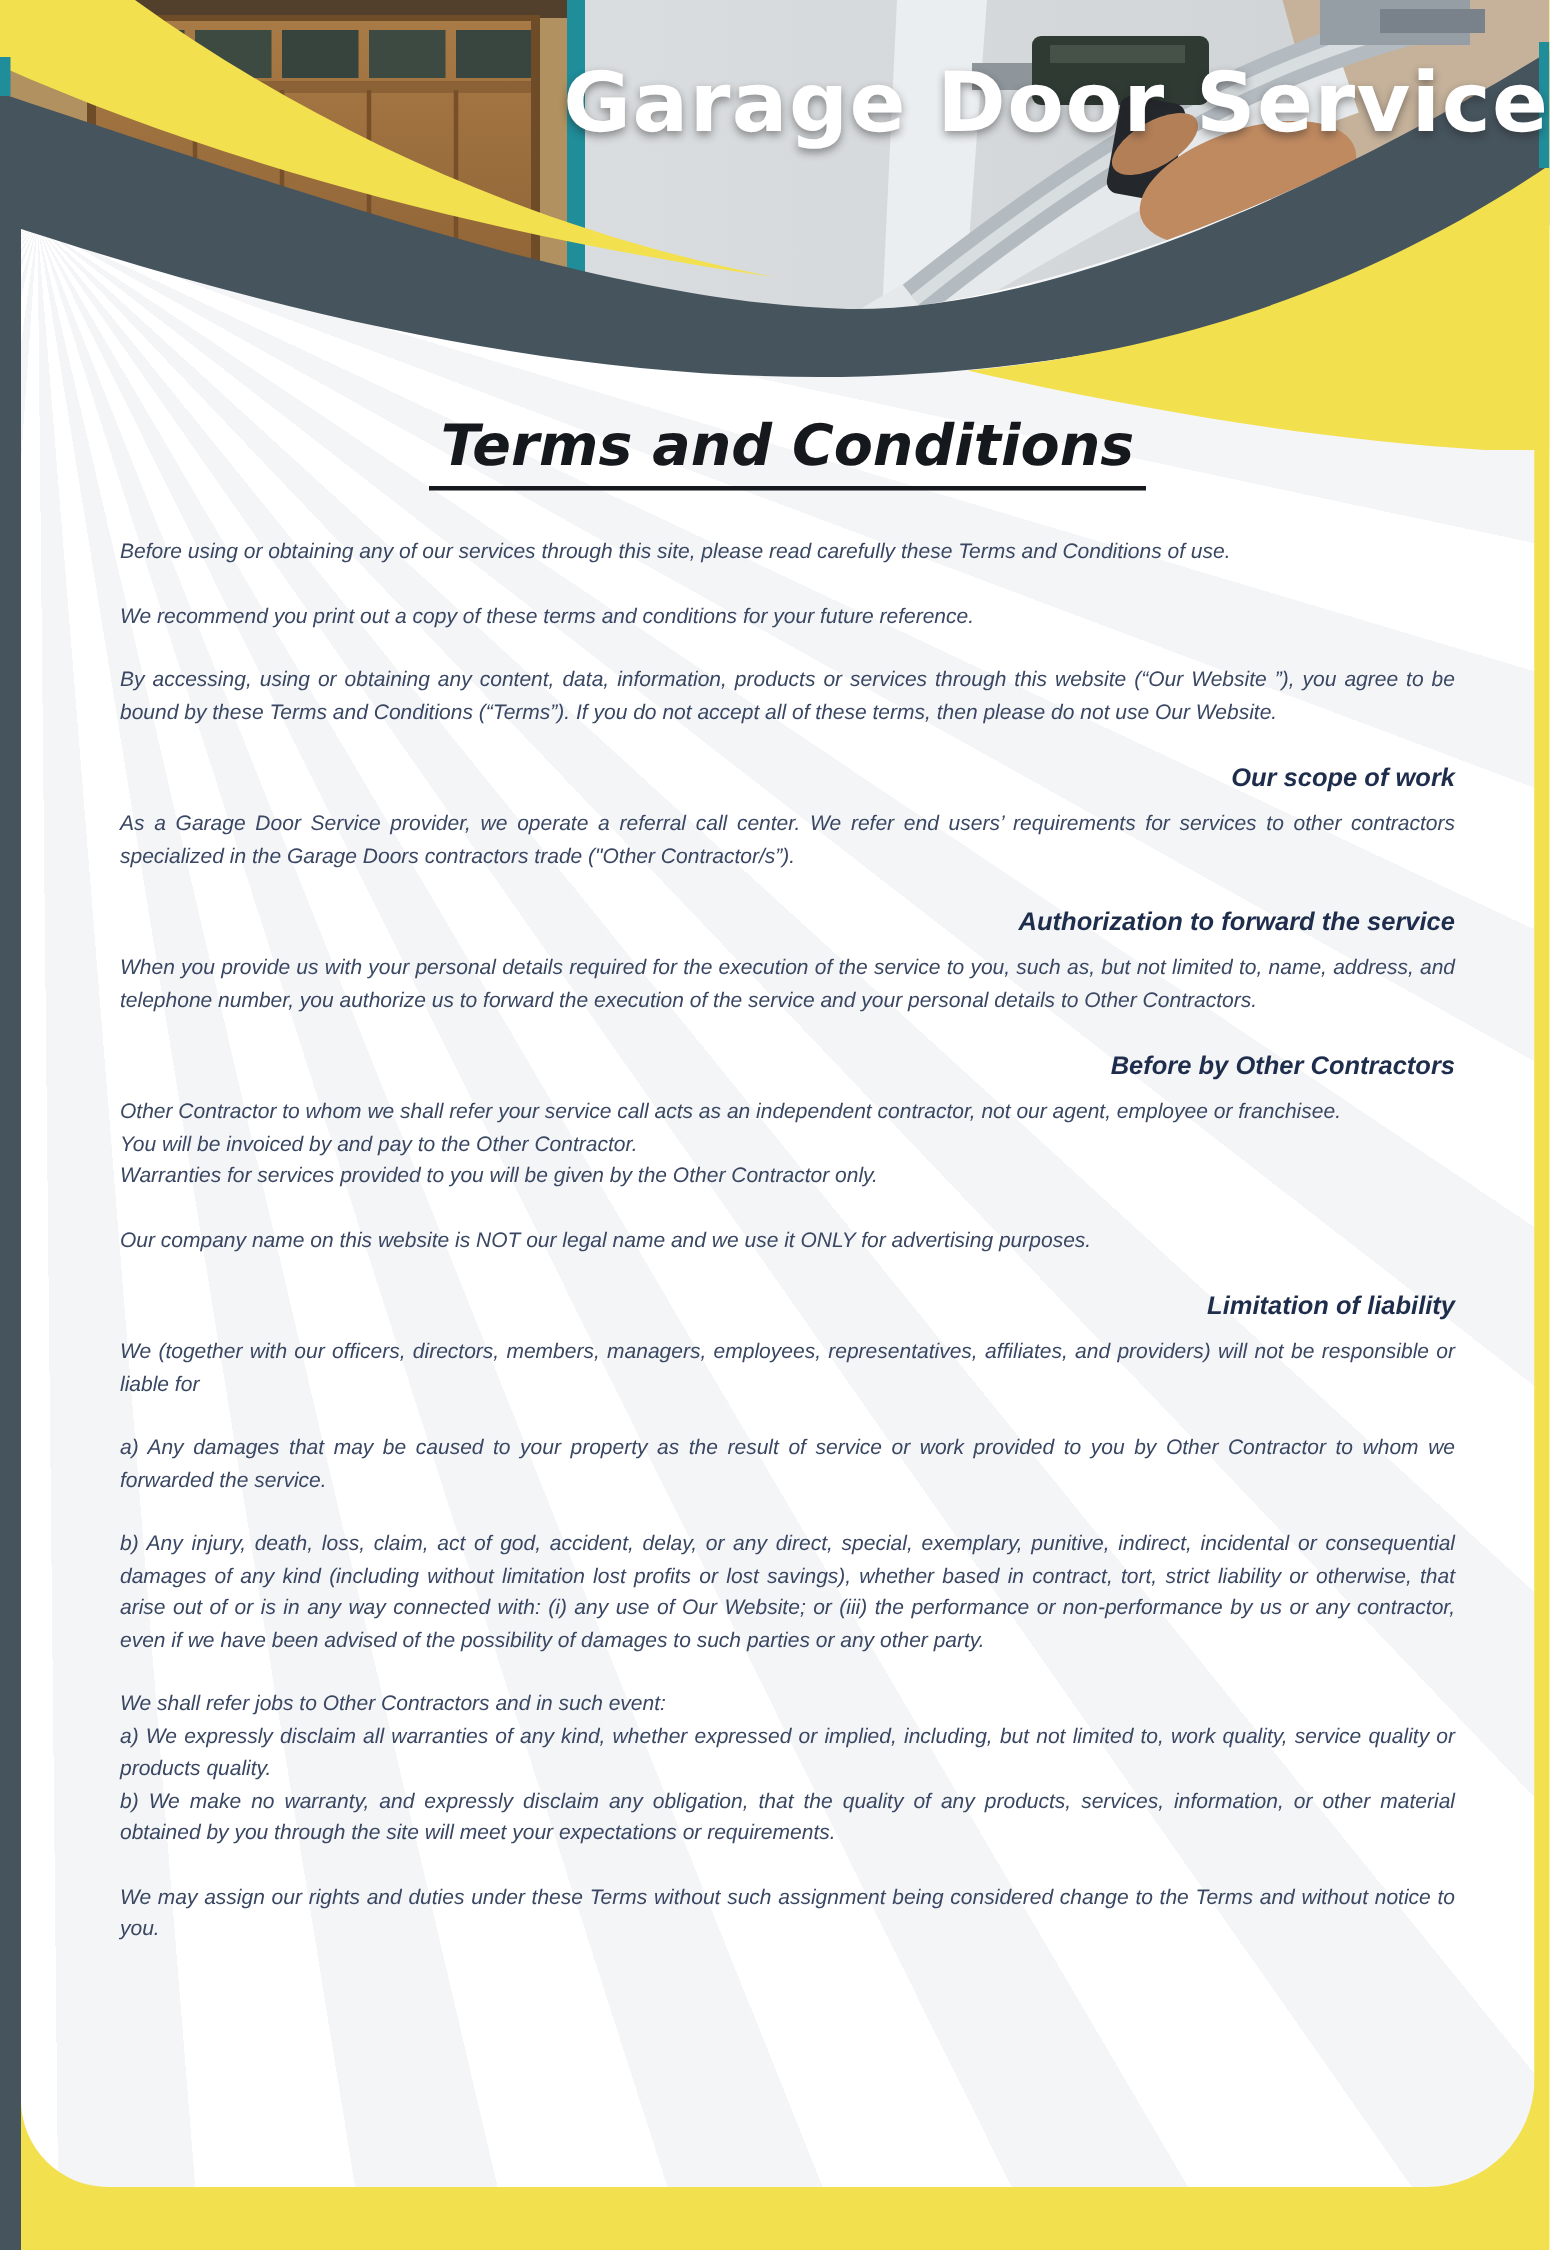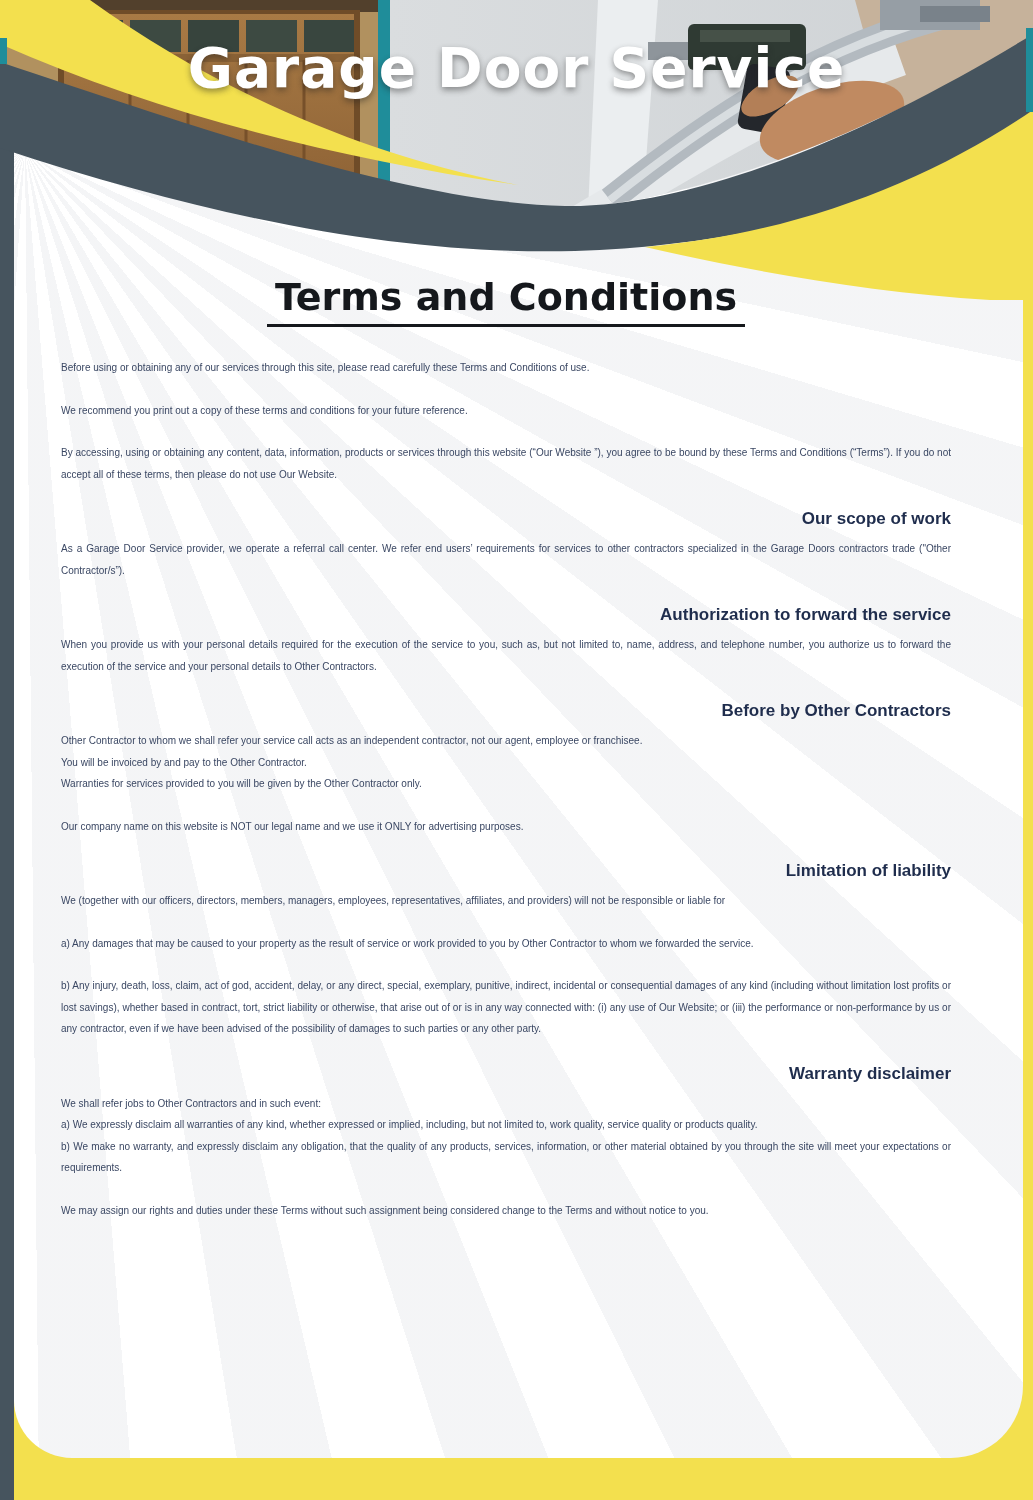--- a/index.html
+++ b/index.html
@@ -35,53 +35,54 @@
     border-bottom-right-radius:72px;
     z-index:2;
   }
   
   .header{
     position:absolute;left:0;top:0;width:1033px;height:300px;z-index:3;
   }
   .header svg{display:block;}
   .hero-title{
     position:absolute;left:0;top:36px;width:1033px;
-    text-align:center;
+    text-align:right;
     font-family:"DejaVu Sans",sans-serif;
     font-weight:bold;
     font-size:55px;
     letter-spacing:1px;
     color:#ffffff;
     text-shadow:0 3px 6px rgba(30,30,30,0.45);
     z-index:4;
   }
   
   .slate-fill{fill:var(--slate);}
   .yellow-fill{fill:var(--yellow);}
   .teal-fill{fill:var(--teal);}
   
   .article{
-    position:absolute;left:61px;top:274px;width:890px;z-index:5;
+    position:absolute;left:80px;top:274px;width:890px;z-index:5;
     color:var(--body-text);
+    font-style:italic;
   }
   .doc-title{
     text-align:center;
     font-family:"DejaVu Sans",sans-serif;
     font-size:38px;line-height:46px;
     font-weight:bold;
     color:var(--title-ink);
     margin-bottom:6px;
   }
   .doc-title span{
     display:inline-block;
     border-bottom:3px solid var(--title-ink);
     padding:0 8px 4px;
   }
   .article p{
-    font-size:10px;line-height:21.5px;
+    font-size:14px;line-height:21.5px;
     text-align:justify;
     white-space:pre-line;
     margin-top:21px;
     color:var(--body-text);
   }
   .intro p:first-child{margin-top:30px;}
   .article h2{
     font-size:17px;line-height:22px;
     font-weight:bold;
     color:var(--heading-text);
@@ -195,21 +196,20 @@
 Warranties for services provided to you will be given by the Other Contractor only.</p>
         <p>Our company name on this website is NOT our legal name and we use it ONLY for advertising purposes.</p>
       </section>
       <section>
         <h2>Limitation of liability</h2>
         <p>We (together with our officers, directors, members, managers, employees, representatives, affiliates, and providers) will not be responsible or liable for</p>
         <p>a) Any damages that may be caused to your property as the result of service or work provided to you by Other Contractor to whom we forwarded the service.</p>
         <p>b) Any injury, death, loss, claim, act of god, accident, delay, or any direct, special, exemplary, punitive, indirect, incidental or consequential damages of any kind (including without limitation lost profits or lost savings), whether based in contract, tort, strict liability or otherwise, that arise out of or is in any way connected with: (i) any use of Our Website; or (iii) the performance or non-performance by us or any contractor, even if we have been advised of the possibility of damages to such parties or any other party.</p>
       </section>
       <section>
-        <h2>Warranty disclaimer</h2>
         <p>We shall refer jobs to Other Contractors and in such event:
 a) We expressly disclaim all warranties of any kind, whether expressed or implied, including, but not limited to, work quality, service quality or products quality.
 b) We make no warranty, and expressly disclaim any obligation, that the quality of any products, services, information, or other material obtained by you through the site will meet your expectations or requirements.</p>
       </section>
       <section>
         <p>We may assign our rights and duties under these Terms without such assignment being considered change to the Terms and without notice to you.</p>
       </section>
     </div>
 </div>
 

